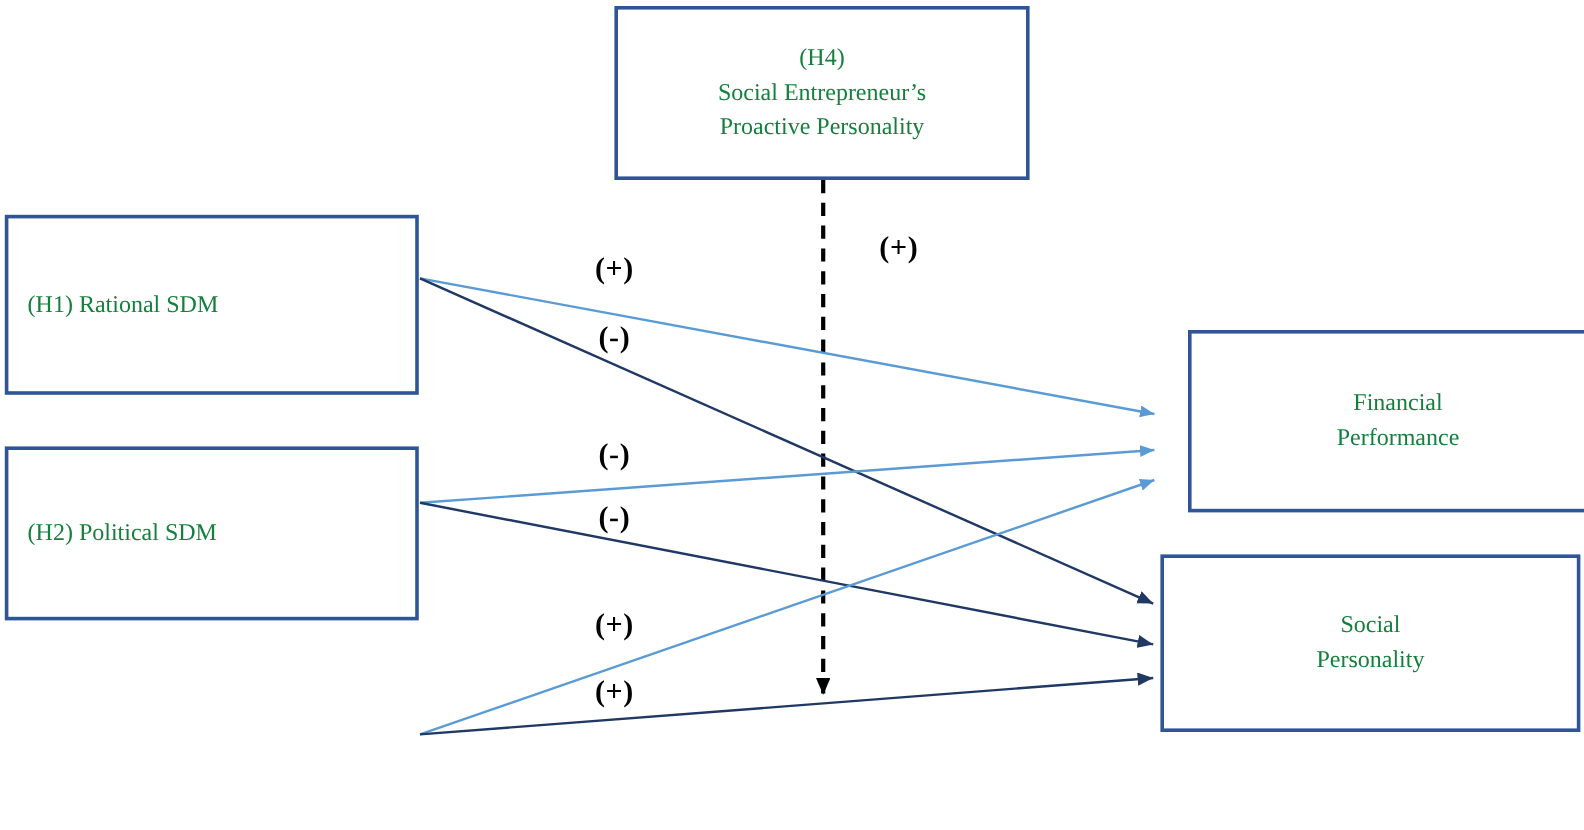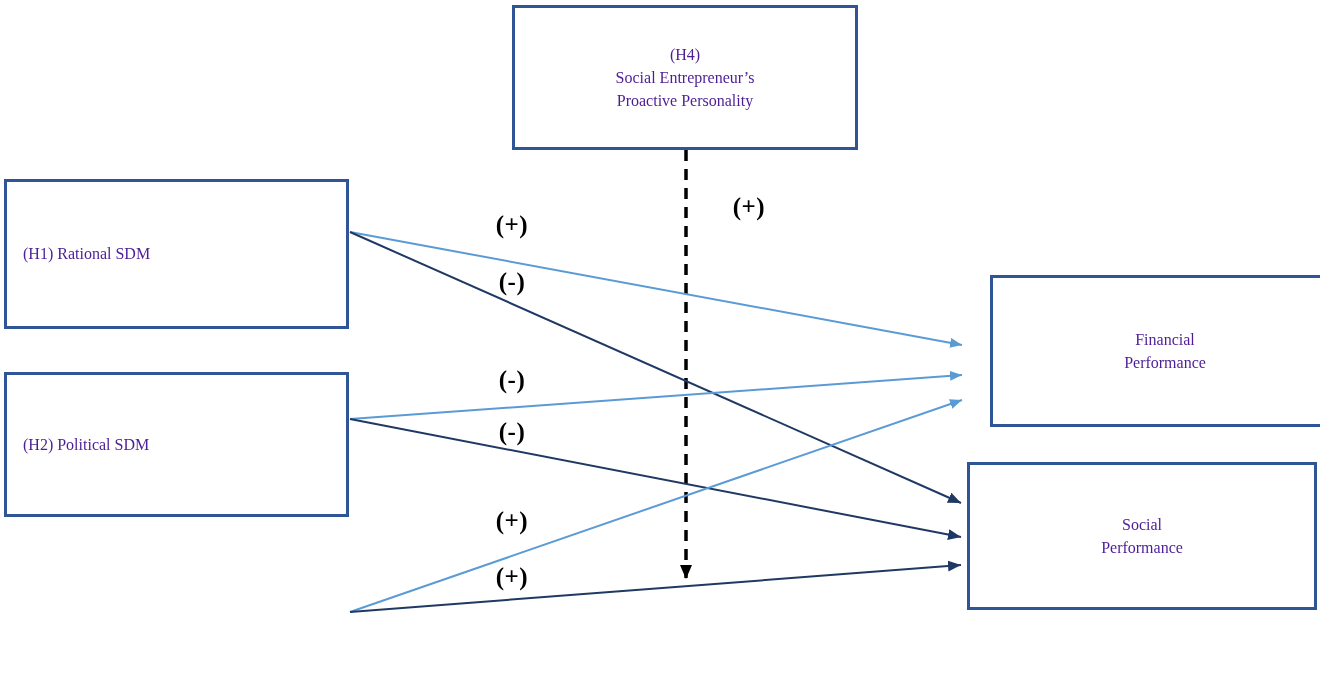--- a/index.html
+++ b/index.html
@@ -21,22 +21,22 @@
   .node {
     position: absolute;
     background: #ffffff;
     border: 3px solid #2F5597;
     display: flex;
     align-items: center;
   }
   .node.center { justify-content: center; text-align: center; }
   .node.left-align { padding-left: 16px; margin-top: 24px; }
   .node-label {
-    font-size: 16px;
-    color: #4c1d95;
+    font-size: 20px;
+    color: #15803d;
     white-space: pre-line;
     line-height: 1.45;
   }
   .edge-label {
     position: absolute;
     transform: translate(-50%, -50%);
     font-weight: bold;
     font-size: 25px;
     color: #000000;
     letter-spacing: 0.5px;
@@ -87,21 +87,21 @@
   </div>
 
 
   <div class="node center" style="left: 967px; top: 275px; width: 350px; height: 152px; border-color: rgb(47, 85, 151); margin-left: 23px;">
     <span class="node-label">Financial
 Performance</span>
   </div>
 
   <div class="node center" style="left: 967px; top: 462px; width: 350px; height: 148px; border-color: rgb(47, 85, 151);">
     <span class="node-label">Social
-Performance</span>
+Personality</span>
   </div>
 
   <span class="edge-label" style="left:512px; top:225px;">(+)</span>
   <span class="edge-label" style="left:512px; top:282px;">(-)</span>
   <span class="edge-label" style="left:512px; top:380px;">(-)</span>
   <span class="edge-label" style="left:512px; top:432px;">(-)</span>
   <span class="edge-label" style="left:512px; top:521px;">(+)</span>
   <span class="edge-label" style="left:512px; top:577px;">(+)</span>
   <span class="edge-label" style="left:749px; top:207px;">(+)</span>
 

